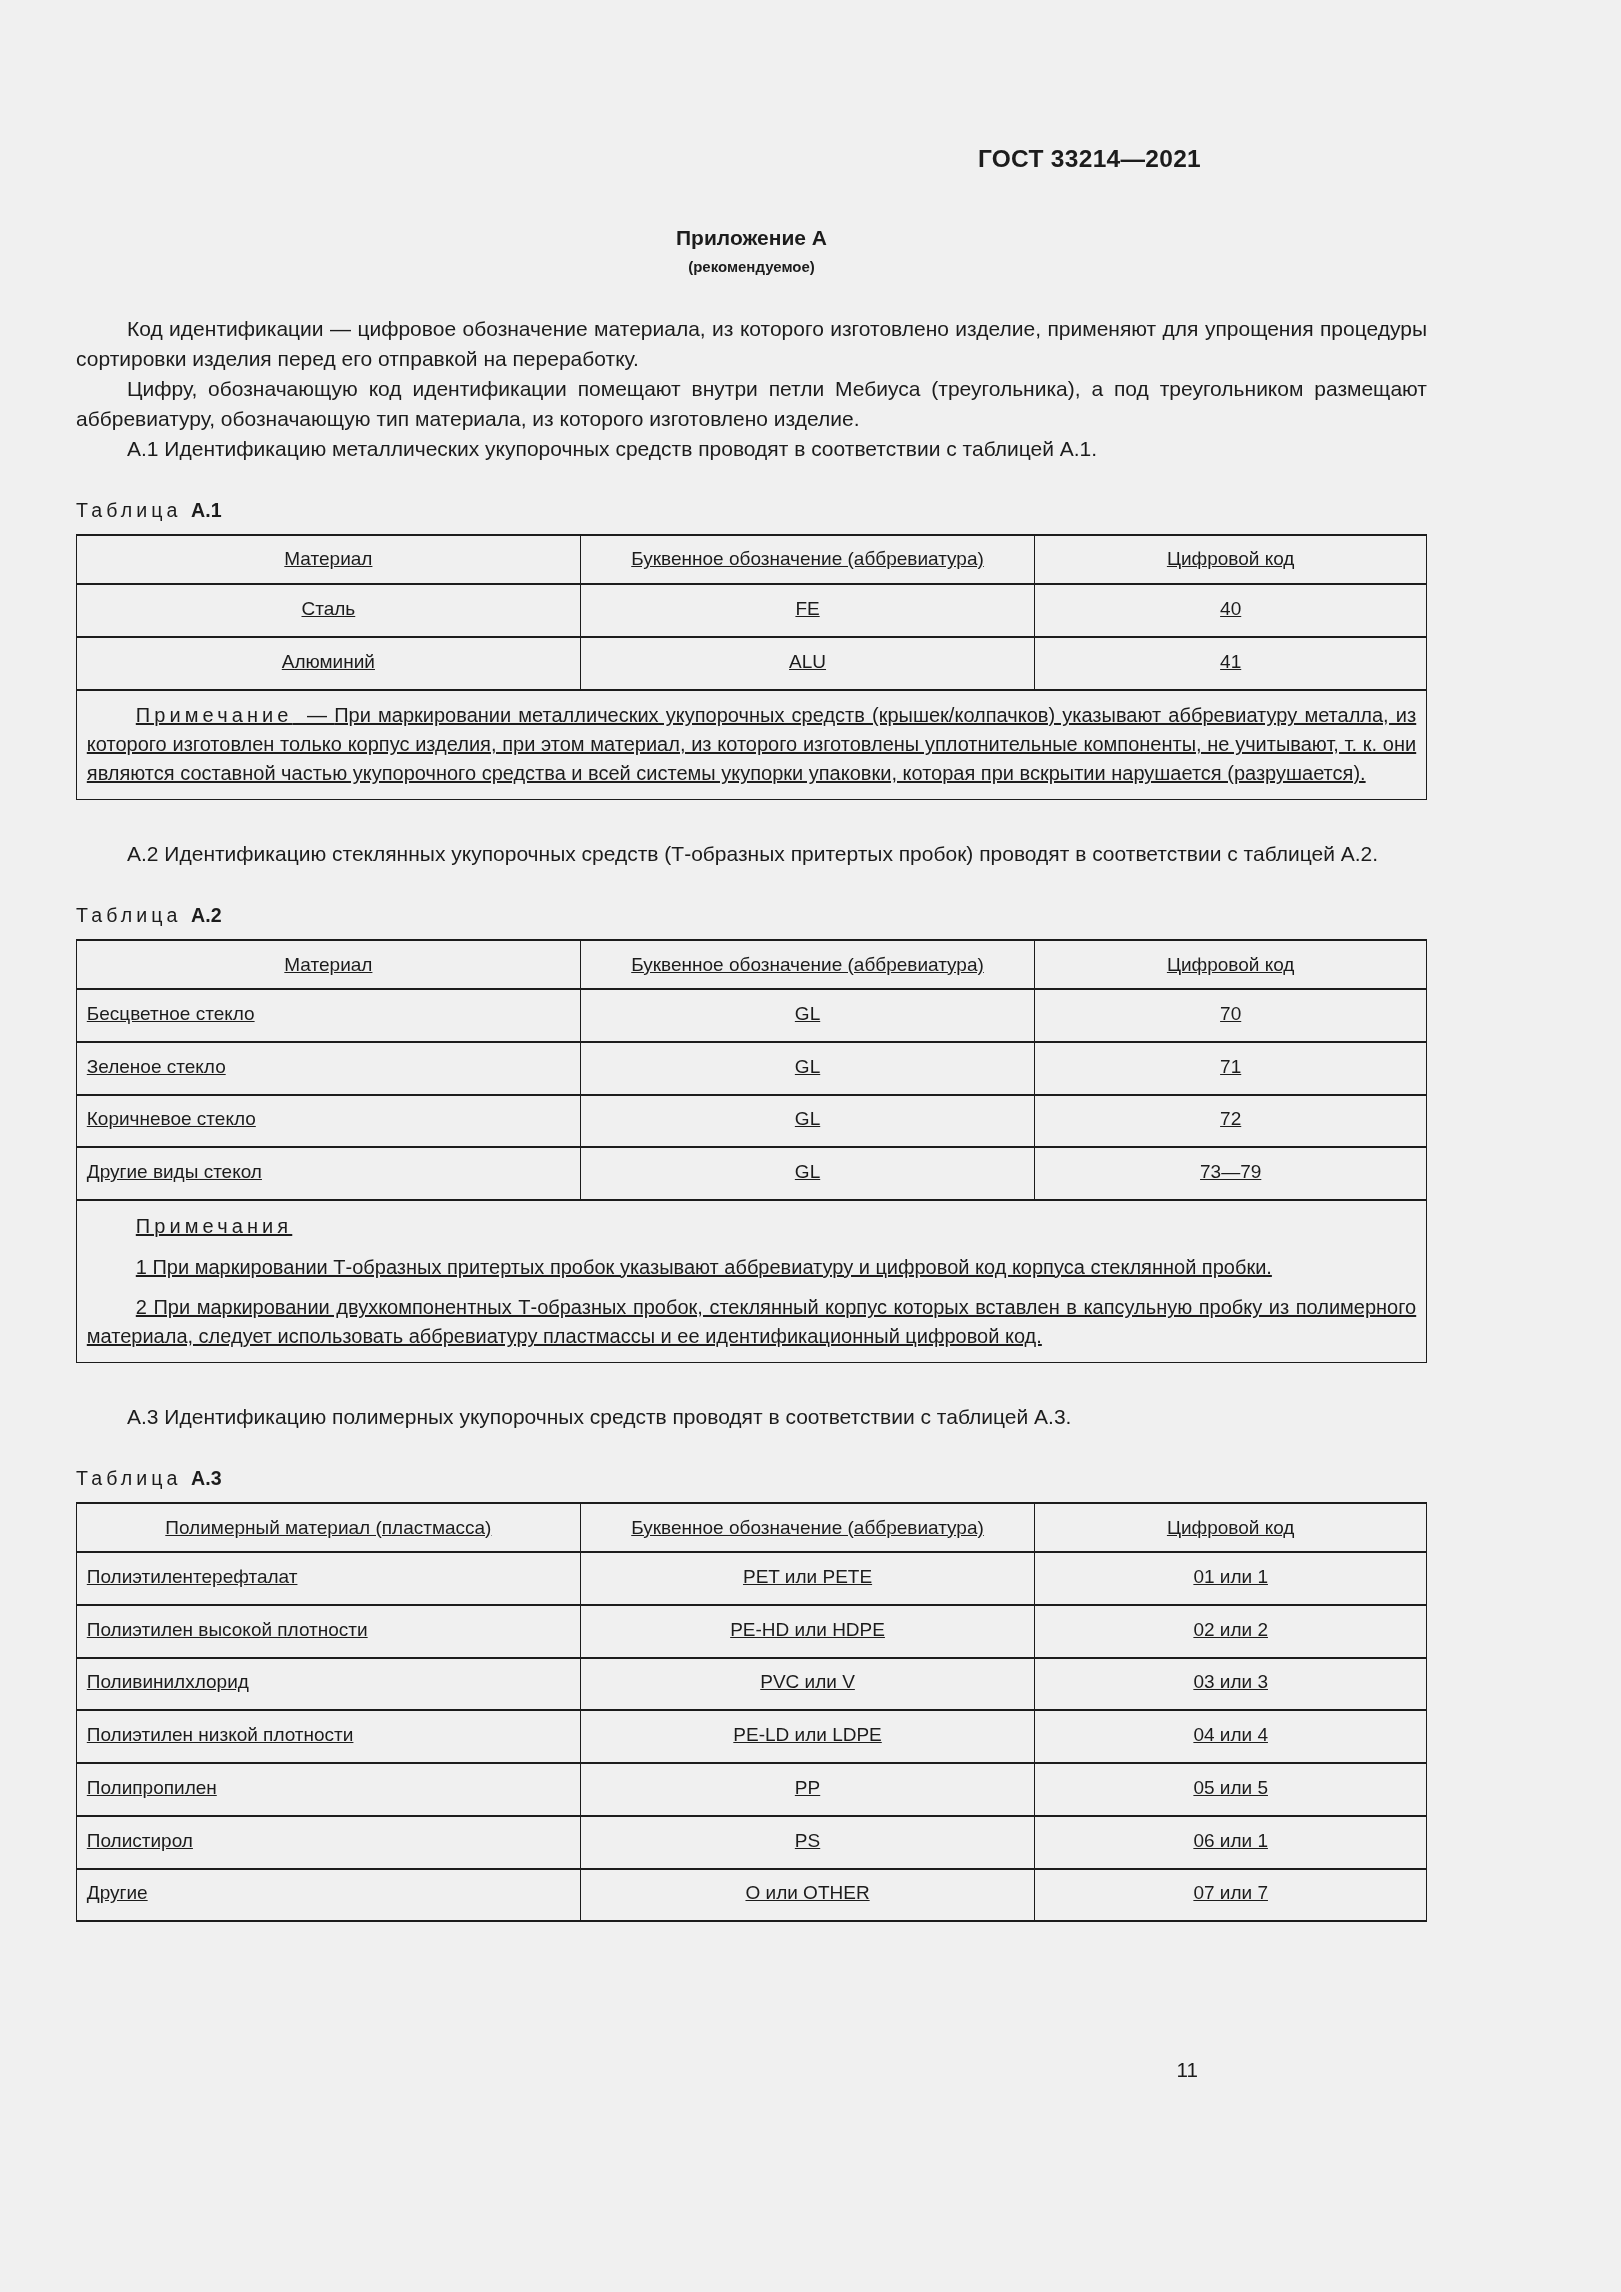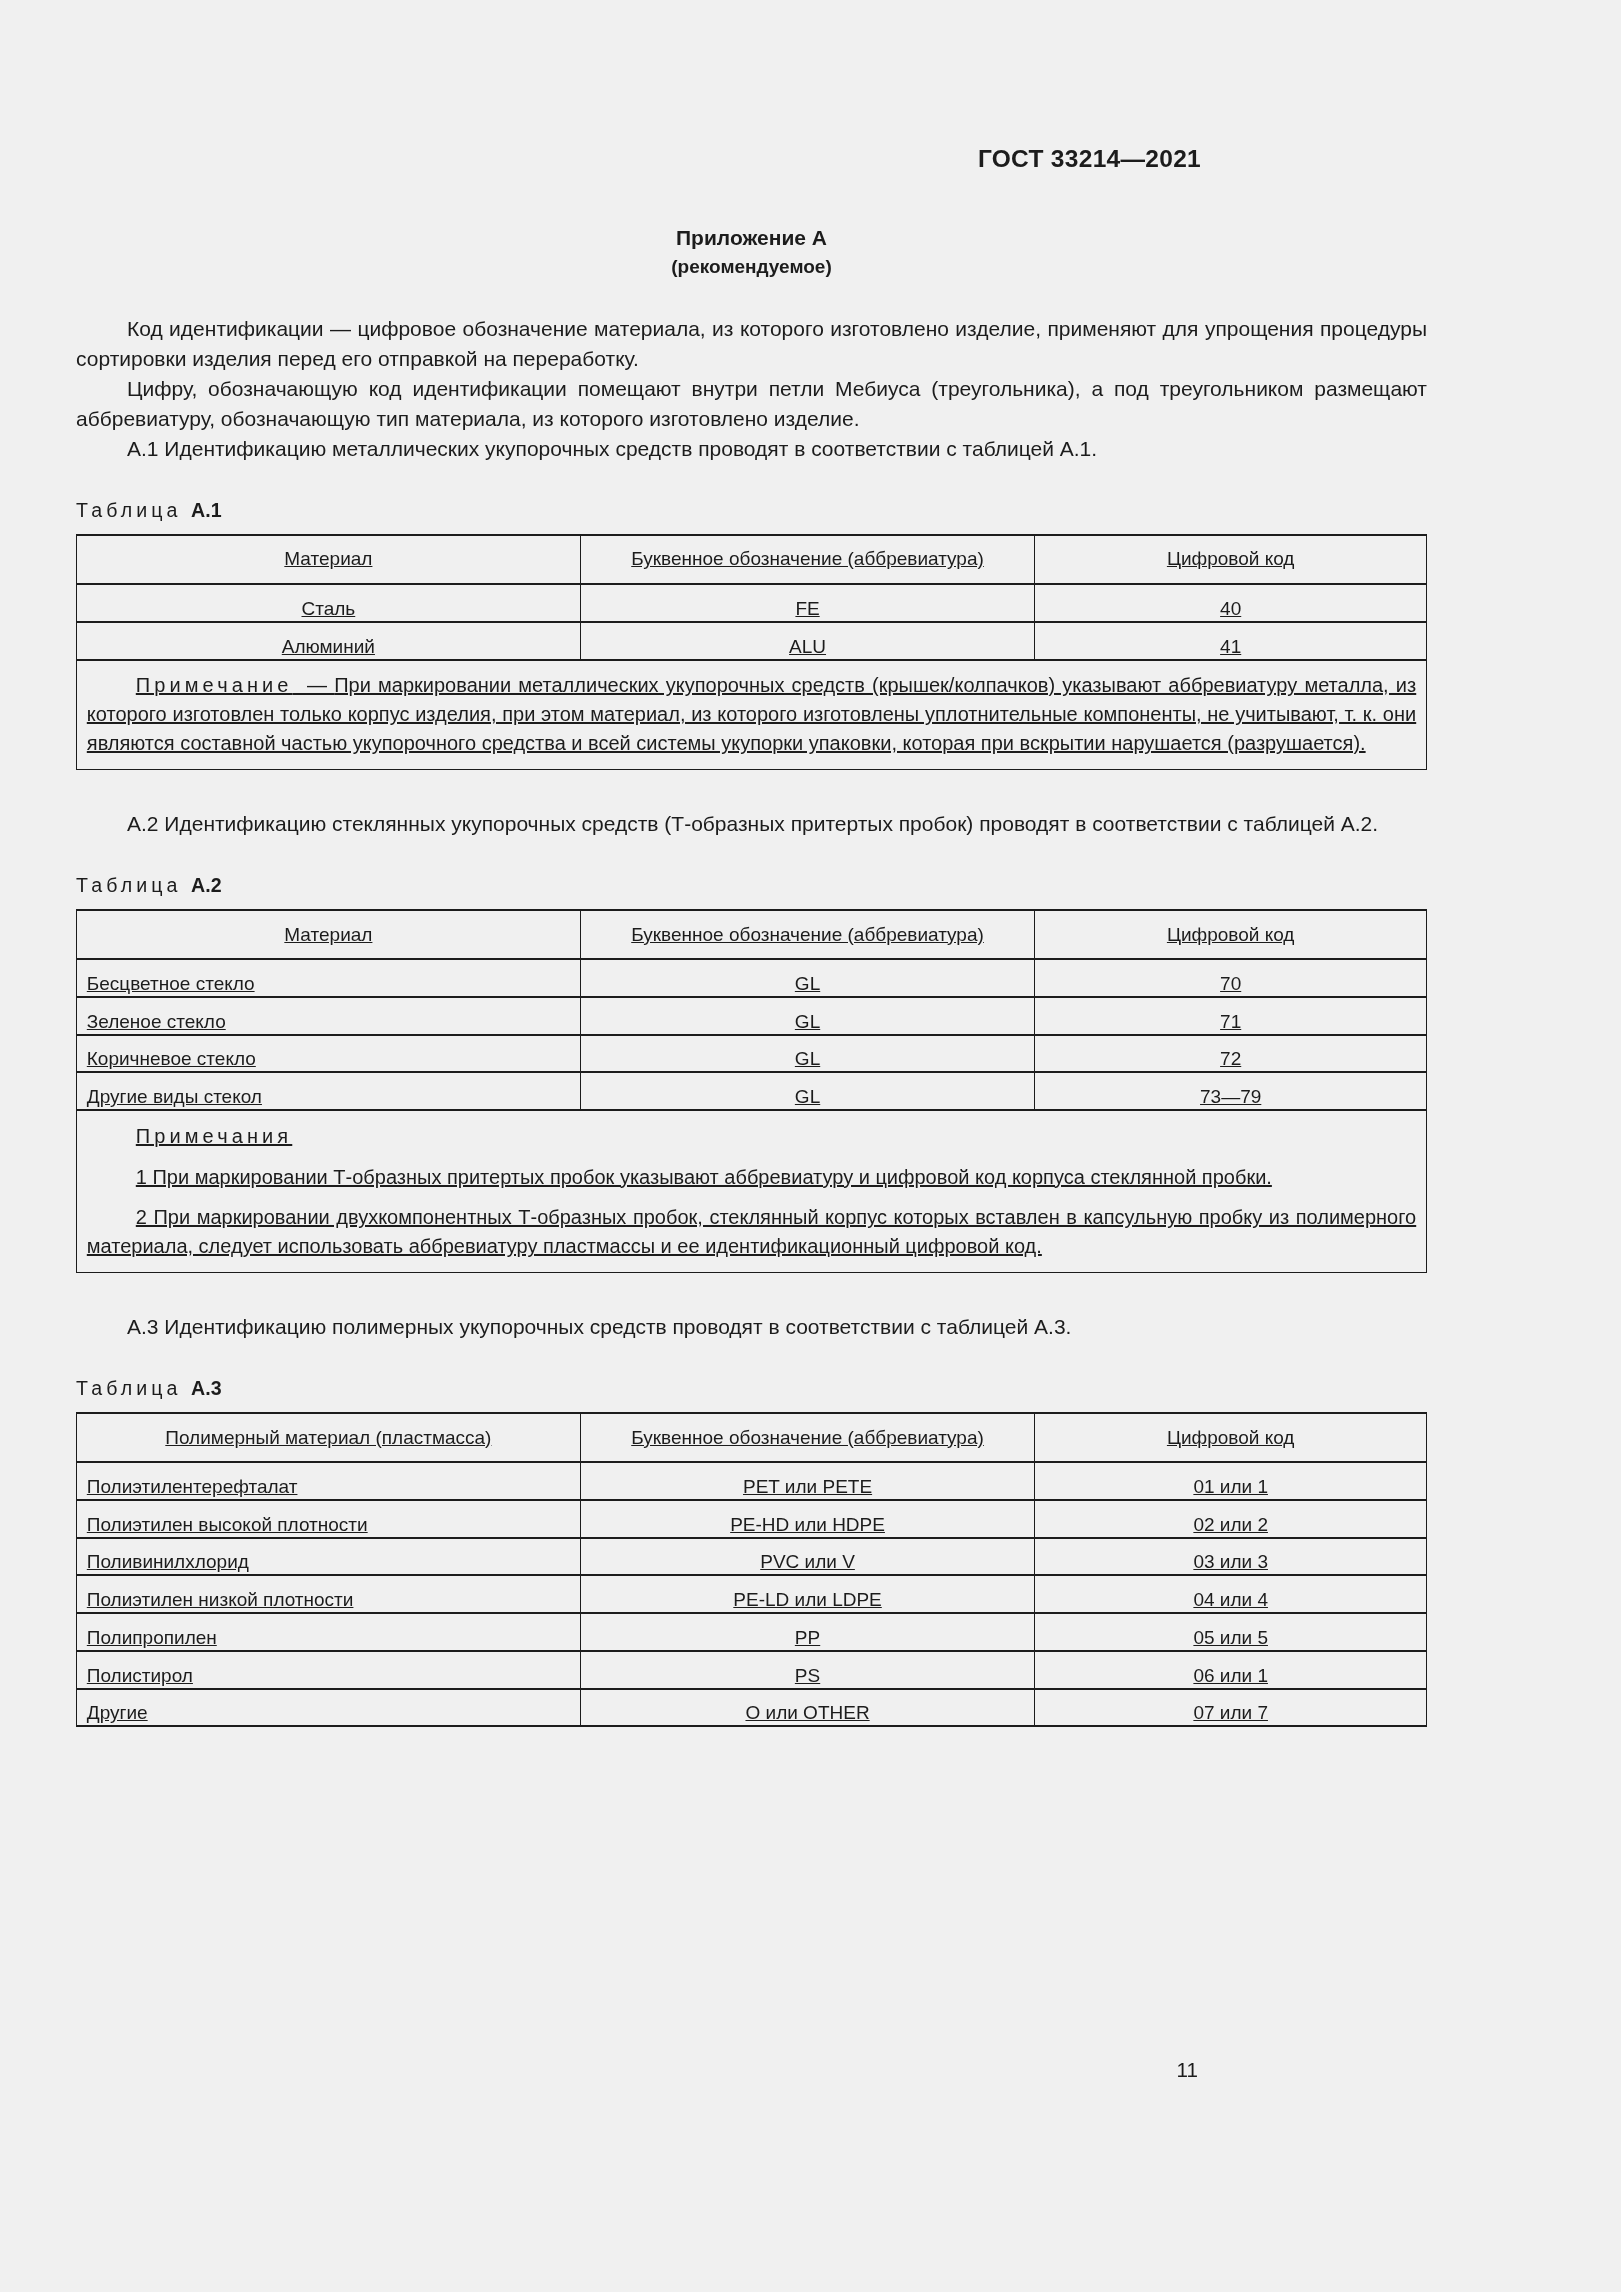--- a/index.html
+++ b/index.html
@@ -45,21 +45,21 @@
 
   .annex-title {
     margin-top: 223px;
     text-align: center;
     font-size: 21px;
     font-weight: bold;
     line-height: 29px;
   }
   .annex-sub {
     text-align: center;
-    font-size: 19px;
+    font-size: 15px;
     font-weight: bold;
     line-height: 29px;
   }
   .annex-heading {
     margin-top: 31px;
     text-align: center;
     font-size: 22.5px;
     font-weight: bold;
   }
 
@@ -106,21 +106,21 @@
   table.gost tr.hdr td {
     text-align: center;
     border-top: 2.9px solid #1c1c1c;
     border-bottom: 2px solid #1c1c1c;
     padding-top: 12.7px;
     padding-bottom: 12.7px;
   }
   table.gost tr.datarow td {
     border-bottom: 2px solid #1c1c1c;
     padding-top: 12.7px;
-    padding-bottom: 1px;
+    padding-bottom: 16px;
   }
   table.gost tr.datarow.last td {
     border-bottom: 2.9px solid #1c1c1c;
   }
   td.c-center { text-align: center; }
   td.c-left   { text-align: left; padding-left: 17.6px; }
 
   td.note-cell {
     border-top: none;
     border-bottom: 2.9px solid #1c1c1c;

